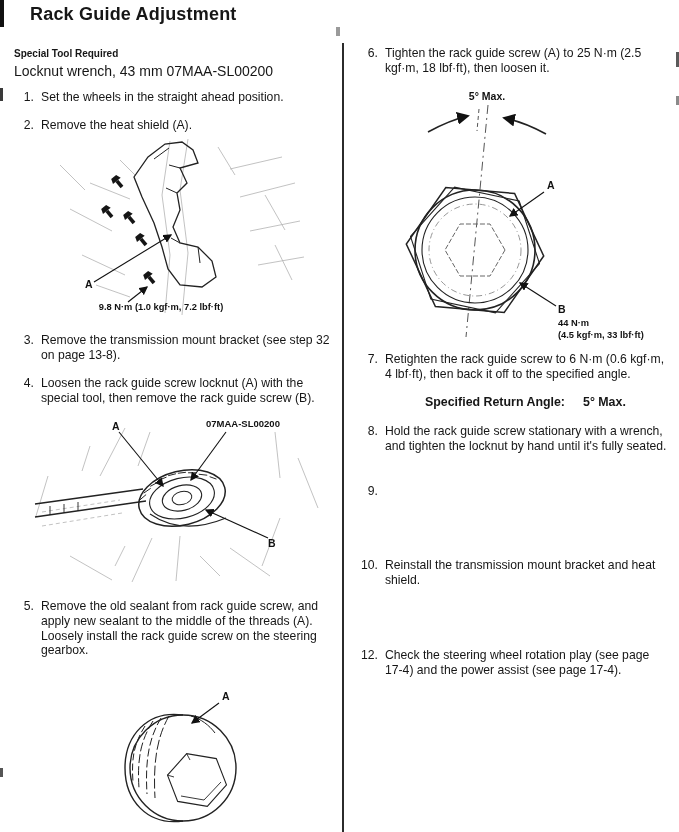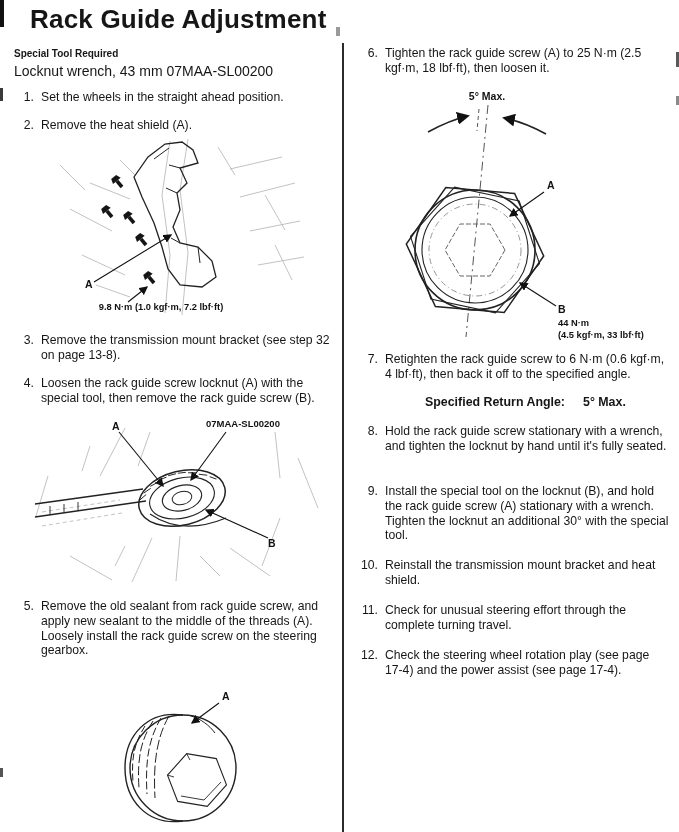--- a/index.html
+++ b/index.html
@@ -3,21 +3,21 @@
 <meta charset="utf-8">
 <style>
   html,body{margin:0;padding:0;background:#e8e8e8;}
   .page{
     position:relative; width:679px; height:832px; background:#ffffff;
     font-family:"Liberation Sans", sans-serif; color:#161616; overflow:hidden;
     margin:0 auto;
   }
   .abs{position:absolute;}
   .title{
-    left:30px; top:4px; font-size:26px; font-weight:bold; letter-spacing:.2px;
+    left:30px; top:4px; font-size:18px; font-weight:bold; letter-spacing:.2px;
   }
   .subhead{left:14px; top:48px; font-size:10px; font-weight:bold;}
   .subitem{left:14px; top:63px; font-size:14px;}
   .step{
     position:absolute; display:flex; gap:7px;
     font-size:12.2px; line-height:14.8px;
   }
   .step .num{flex:0 0 22px; text-align:right; white-space:nowrap;}
   .stepL{left:12px; width:325px;}
   .stepL .txt{width:296px;}
@@ -210,28 +210,23 @@
   <div class="abs specnote">
     <span>Specified Return Angle:</span><span class="gap"></span><span>5° Max.</span>
   </div>
 
   <div class="step stepR" style="top:424px">
     <span class="num">8.</span>
     <span class="txt">Hold the rack guide screw stationary with a wrench, and tighten the locknut by hand until it's fully seated.</span>
   </div>
   <div class="step stepR" style="top:484px">
     <span class="num">9.</span>
-    <span class="txt">Install the special tool on the locknut (B), and hold the rack guide screw (A) stationary with a wrench. Tighten the locknut an additional 30° with the special tool.</span>
   </div>
   <div class="step stepR" style="top:558px">
     <span class="num">10.</span>
     <span class="txt">Reinstall the transmission mount bracket and heat shield.</span>
   </div>
-  <div class="step stepR" style="top:603px">
-    <span class="num">11.</span>
-    <span class="txt">Check for unusual steering effort through the complete turning travel.</span>
-  </div>
   <div class="step stepR" style="top:648px">
     <span class="num">12.</span>
     <span class="txt">Check the steering wheel rotation play (see page 17-4) and the power assist (see page 17-4).</span>
   </div>
 
 </div>
 
 </body></html>

